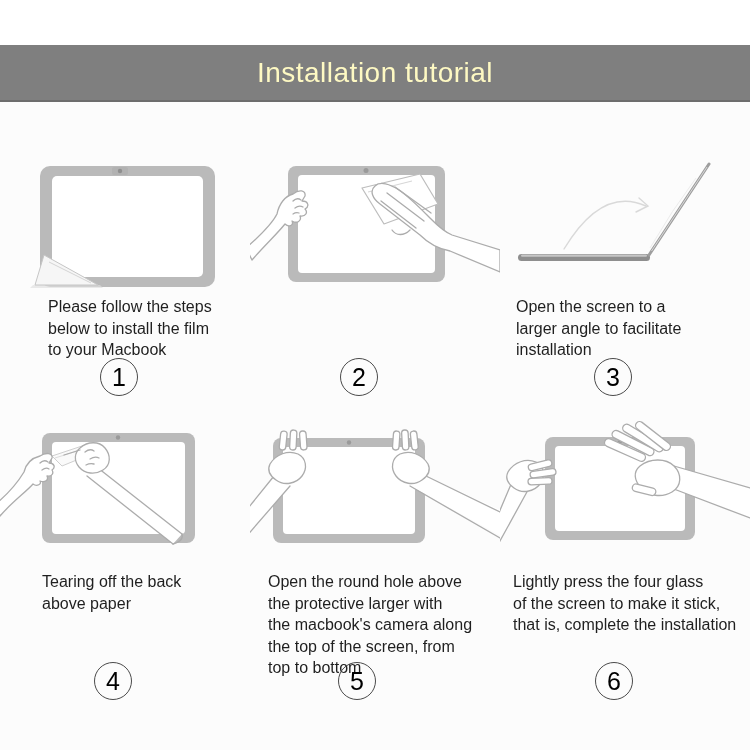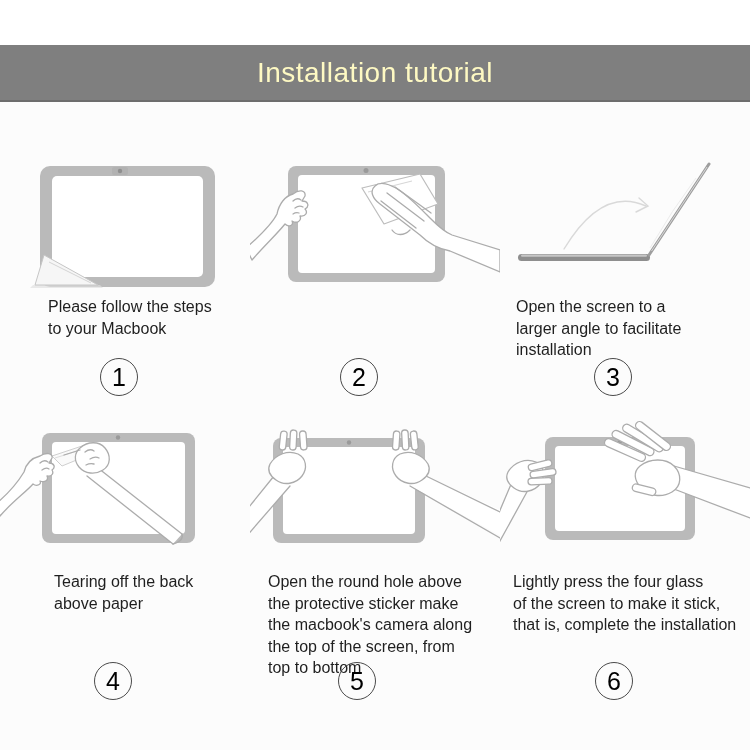--- a/index.html
+++ b/index.html
@@ -60,20 +60,21 @@
           </g>
           <g>
             <path d="M33,183 L100,183 L107,190 L26,190 Z" fill="#dedede" opacity="0.65"></path>
             <polygon points="44,153 98,183 35,183" fill="#f6f6f6" stroke="#c6c6c6" stroke-width="1"></polygon>
             <path d="M49,160 L91,181" stroke="#d4d4d4" stroke-width="1" fill="none"></path>
           </g>
         </svg>
       </div>
       <div class="caption" style="padding-left:48px">
         <div>Please follow the steps</div>
+        <div>below to install the film</div>
         <div>to your Macbook</div>
       </div>
       <div class="num" style="left:100px">
         <span>1</span>
       </div>
     </div>
 
     <div class="cell r1 c2">
       <div class="illo">
         <svg width="250" height="186" viewBox="0 0 250 186">
@@ -159,21 +160,21 @@
             <path class="hline" d="M86,45 q4,-2 8,-1"></path>
             <path class="hline" d="M80,30 L64,35"></path>
           </g>
           <g>
             <path class="hand" d="M-4,84 C10,72 18,62 24,52 C26,44 32,38 40,36 C46,32 53,33 52,38 L49,43 C54,43 56,47 52,50 C54,53 52,57 47,56 C49,60 45,63 40,61 C42,64 37,67 33,64 C26,72 12,82 0,96 Z"></path>
             <path class="hline" d="M40,43 q4,-4 8,-1"></path>
             <path class="hline" d="M42,50 q4,-3 7,-1"></path>
           </g>
         </svg>
       </div>
-      <div class="caption" style="padding-left:54px">
+      <div class="caption" style="padding-left:42px">
         <div>Tearing off the back</div>
         <div>above paper</div>
       </div>
       <div class="num" style="left:94px">
         <span>4</span>
       </div>
     </div>
 
     <div class="cell r2 c2">
       <div class="illo">
@@ -198,21 +199,21 @@
             <path class="hline" d="M160,66 L250,118"></path>
             <path class="hand" d="M178,44 C172,34 160,30 150,34 C142,38 140,48 146,56 C152,64 164,66 172,60 C179,55 181,50 178,44 Z"></path>
             <rect class="hand" x="143" y="11" width="6.5" height="19" rx="3.2" transform="rotate(4 146 20)"></rect>
             <rect class="hand" x="152" y="10" width="6.5" height="20" rx="3.2" transform="rotate(-3 155 20)"></rect>
             <rect class="hand" x="161" y="11" width="6.5" height="19" rx="3.2" transform="rotate(-6 164 20)"></rect>
           </g>
         </svg>
       </div>
       <div class="caption" style="padding-left:18px">
         <div>Open the round hole above</div>
-        <div>the protective sticker make</div>
+        <div>the protective larger with</div>
         <div>the macbook's camera along</div>
         <div>the top of the screen, from</div>
         <div>top to bottom</div>
       </div>
       <div class="num" style="left:88px">
         <span>5</span>
       </div>
     </div>
 
     <div class="cell r2 c3">

